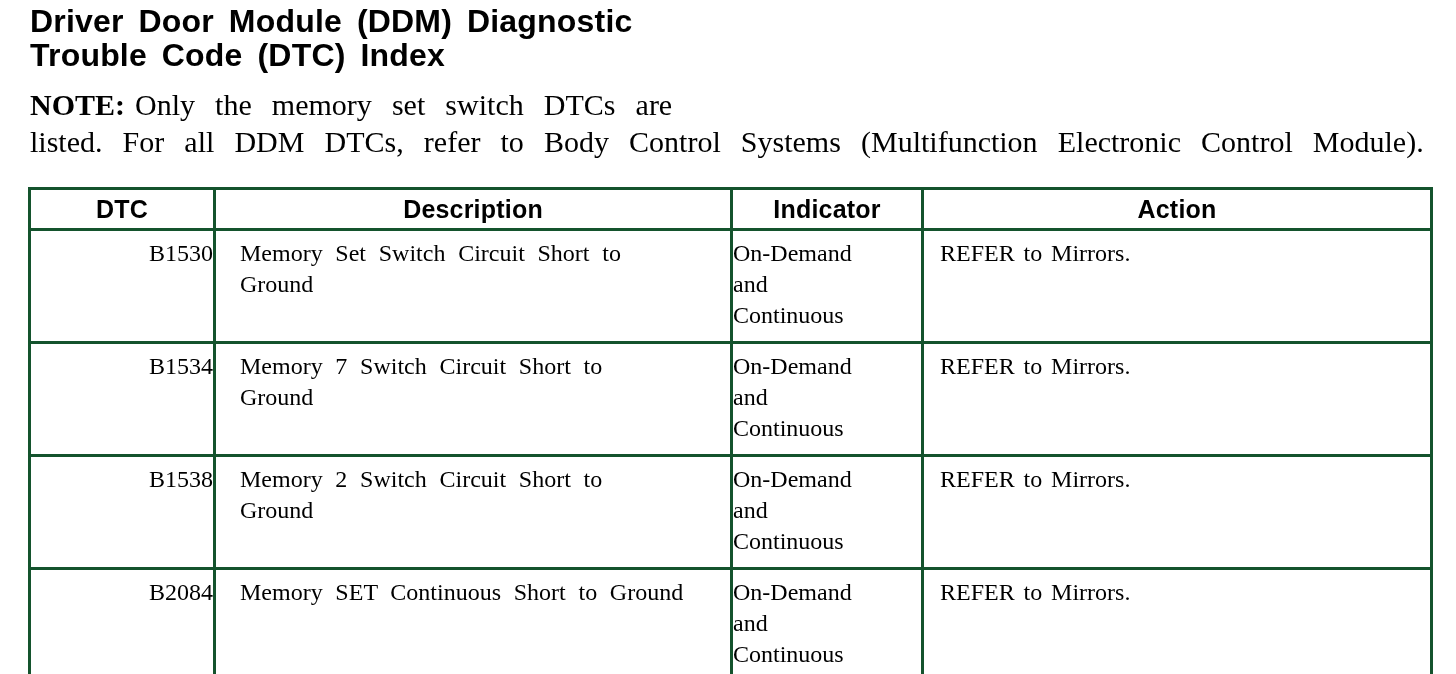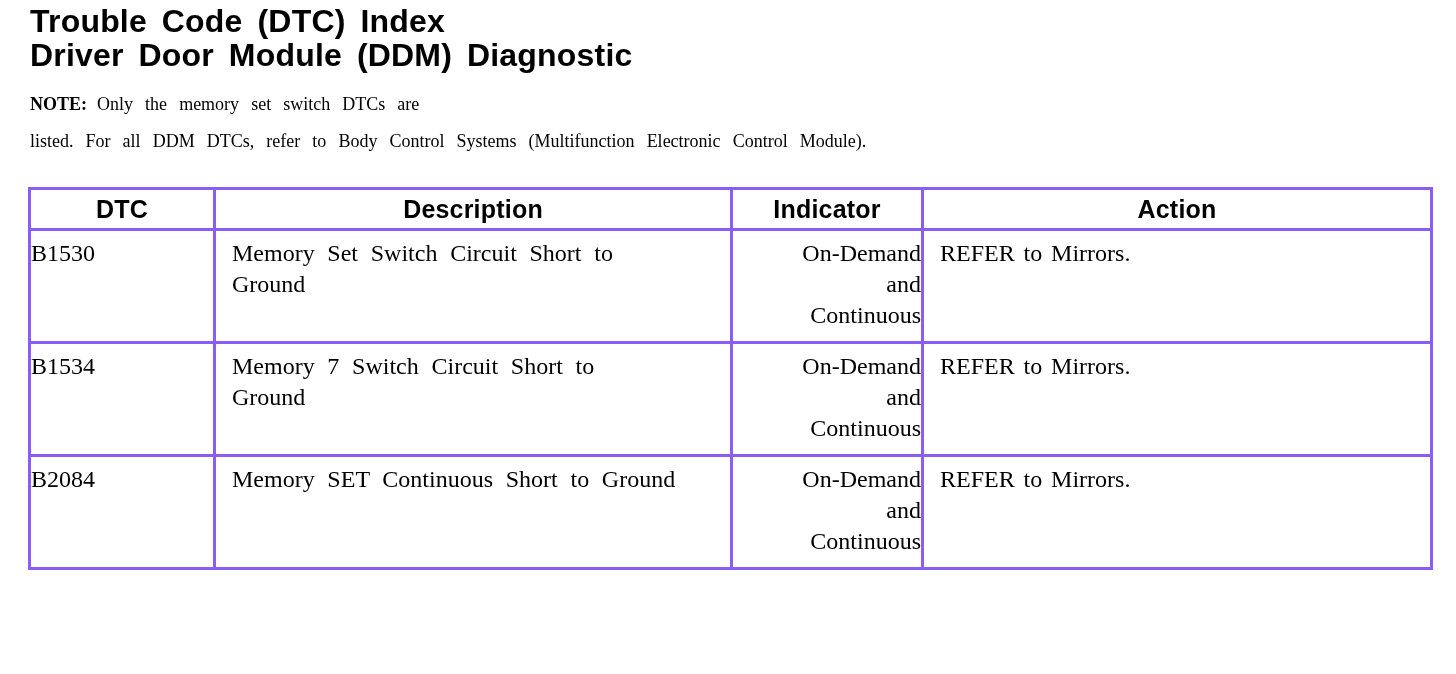--- a/index.html
+++ b/index.html
@@ -26,21 +26,21 @@
     line-height: 34px;
     letter-spacing: 0.2px;
     word-spacing: 0.18em;
   }
   .title .line { white-space: nowrap; }
   .note {
     position: absolute;
     left: 30px;
     top: 86px;
     font-family: "Liberation Serif", serif;
-    font-size: 18px;
+    font-size: 30px;
     line-height: 37px;
     word-spacing: 0.42em;
   }
   .note .line { white-space: nowrap; }
   .note .note-label {
     font-weight: bold;
     margin-right: 10px;
   }
   table.dtc-table {
     position: absolute;
@@ -51,53 +51,53 @@
     table-layout: fixed;
     font-family: "Liberation Serif", serif;
     font-size: 24px;
     line-height: 31px;
   }
   .dtc-table col.c-dtc        { width: 185px; }
   .dtc-table col.c-desc       { width: 517px; }
   .dtc-table col.c-retrieved  { width: 191px; }
   .dtc-table col.c-action     { width: 509px; }
   .dtc-table th, .dtc-table td {
-    border: 3px solid #8b5cf6;
+    border: 3px solid #14532d;
     padding: 0;
     overflow: hidden;
   }
   .dtc-table th {
     height: 38px;
     font-family: "Liberation Sans", sans-serif;
     font-weight: bold;
     font-size: 25px;
     text-align: center;
     vertical-align: middle;
     letter-spacing: 0.2px;
   }
   .dtc-table td {
     height: 103px;
     vertical-align: top;
     padding-top: 7px;
     word-spacing: 0.28em;
   }
-  td.cell-dtc { text-align: left; }
-  td.cell-desc { padding-left: 16px; padding-right: 6px; }
-  td.cell-retrieved { text-align: right; word-spacing: 0; }
+  td.cell-dtc { text-align: right; }
+  td.cell-desc { padding-left: 24px; padding-right: 6px; }
+  td.cell-retrieved { text-align: left; word-spacing: 0; }
   td.cell-action { padding-left: 16px; word-spacing: 0.12em; }
   .cell-line { white-space: nowrap; }
 </style>
 </head>
 <body>
 
 <div class="doc">
 
   <div class="title">
+    <div class="line">Driver Door Module (DDM) Diagnostic</div>
     <div class="line">Trouble Code (DTC) Index</div>
-    <div class="line">Driver Door Module (DDM) Diagnostic</div>
   </div>
 
   <div class="note">
     <div class="line"><span class="note-label">NOTE:</span><span>Only the memory set switch DTCs are</span></div>
     <div class="line">listed. For all DDM DTCs, refer to Body Control Systems (Multifunction Electronic Control Module).</div>
   </div>
 
   <table class="dtc-table">
     <colgroup>
       <col class="c-dtc">
@@ -134,20 +134,33 @@
             <div class="cell-line">Ground</div>
           </td>
           <td class="cell-retrieved">
             <div class="cell-line">On-Demand</div>
             <div class="cell-line">and</div>
             <div class="cell-line">Continuous</div>
           </td>
           <td class="cell-action">REFER to Mirrors.</td>
         </tr>
         <tr>
+          <td class="cell-dtc">B1538</td>
+          <td class="cell-desc">
+            <div class="cell-line">Memory 2 Switch Circuit Short to</div>
+            <div class="cell-line">Ground</div>
+          </td>
+          <td class="cell-retrieved">
+            <div class="cell-line">On-Demand</div>
+            <div class="cell-line">and</div>
+            <div class="cell-line">Continuous</div>
+          </td>
+          <td class="cell-action">REFER to Mirrors.</td>
+        </tr>
+        <tr>
           <td class="cell-dtc">B2084</td>
           <td class="cell-desc">
             <div class="cell-line">Memory SET Continuous Short to Ground</div>
           </td>
           <td class="cell-retrieved">
             <div class="cell-line">On-Demand</div>
             <div class="cell-line">and</div>
             <div class="cell-line">Continuous</div>
           </td>
           <td class="cell-action">REFER to Mirrors.</td>

